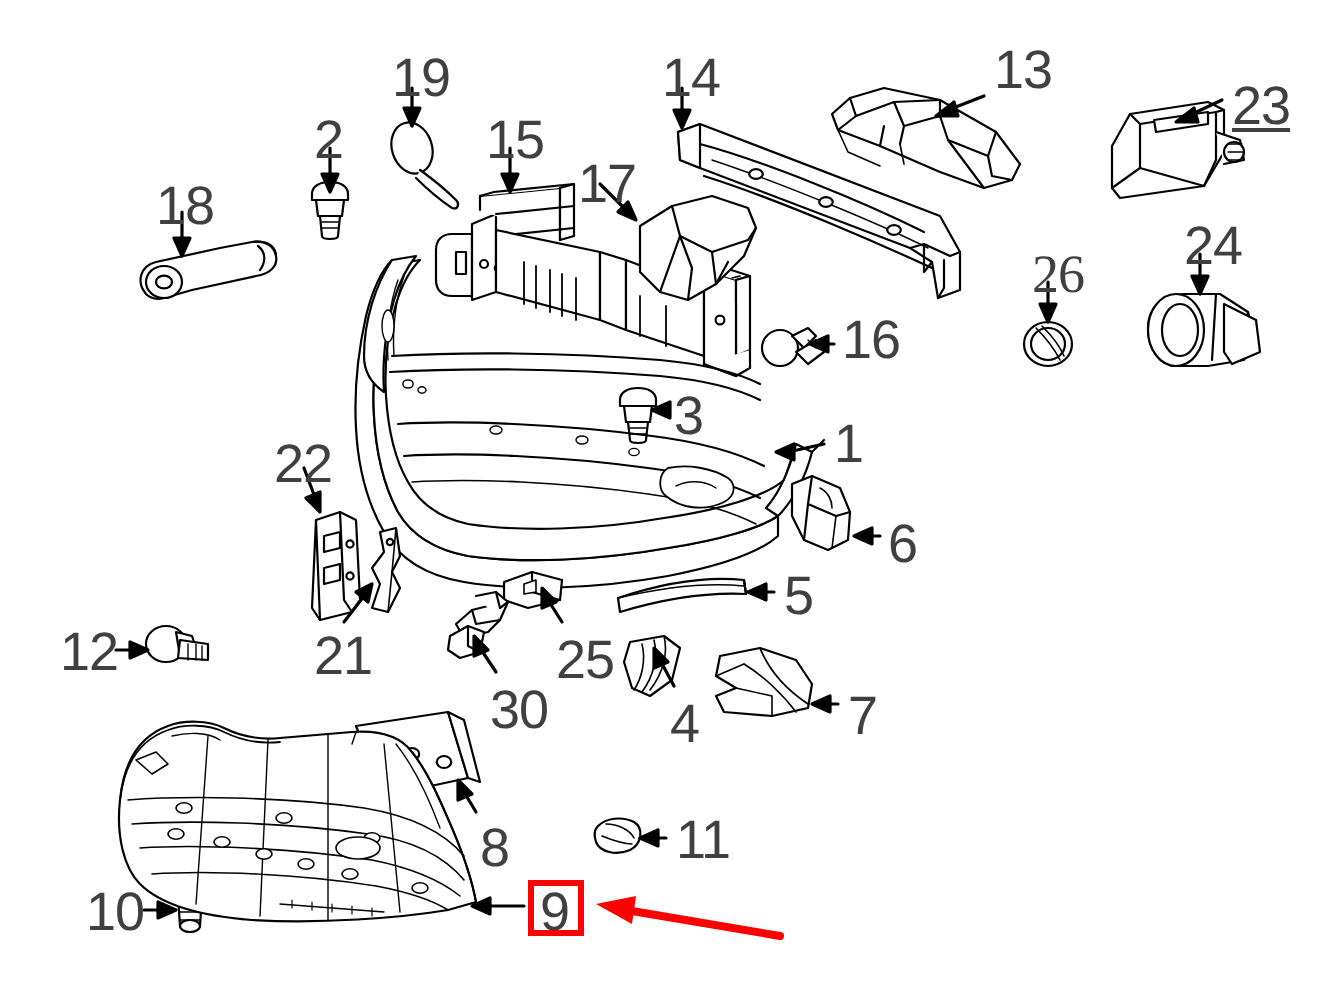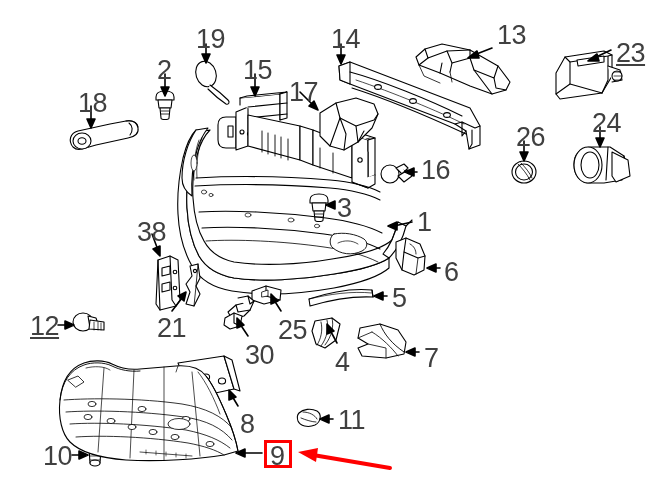--- a/index.html
+++ b/index.html
@@ -445,29 +445,29 @@
   <div class="callout-label" style="left:157px; top:57px;">2</div>
   <div class="callout-label" style="left:337px; top:195px;">3</div>
   <div class="callout-label" style="left:335px; top:349px;">4</div>
   <div class="callout-label" style="left:392px; top:285px;">5</div>
   <div class="callout-label" style="left:444px; top:259px;">6</div>
   <div class="callout-label" style="left:424px; top:345px;">7</div>
   <div class="callout-label" style="left:240px; top:411px;">8</div>
   <div class="callout-label highlighted" style="left:264px; top:440px; width:28px; height:28px;">9</div>
   <div class="callout-label" style="left:43px;  top:443px;">10</div>
   <div class="callout-label" style="left:338px; top:407px;">11</div>
-  <div class="callout-label" style="left:30px;  top:313px;text-decoration:underline;">12</div>
+  <div class="callout-label" style="left:30px;  top:313px;">12</div>
   <div class="callout-label" style="left:497px; top:22px;">13</div>
   <div class="callout-label" style="left:331px; top:26px;">14</div>
   <div class="callout-label" style="left:243px; top:57px;">15</div>
   <div class="callout-label" style="left:421px; top:157px;">16</div>
   <div class="callout-label" style="left:289px; top:79px;">17</div>
   <div class="callout-label" style="left:78px;  top:90px;">18</div>
   <div class="callout-label" style="left:196px; top:26px;">19</div>
   <div class="callout-label" style="left:245px; top:342px;">30</div>
   <div class="callout-label" style="left:157px; top:315px;">21</div>
-  <div class="callout-label" style="left:137px; top:219px;">38</div>
+  <div class="callout-label" style="left:137px; top:219px;">22</div>
   <div class="callout-label" style="left:616px; top:40px;text-decoration:underline;">23</div>
   <div class="callout-label" style="left:592px; top:110px;">24</div>
   <div class="callout-label" style="left:278px; top:317px;">25</div>
-  <div class="callout-label" style="left:516px; top:124px;">26</div>
+  <div class="callout-label" style="left:516px; top:124px;font-family:Liberation Serif, serif;">26</div>
 
 </div>
 
 </body></html>

